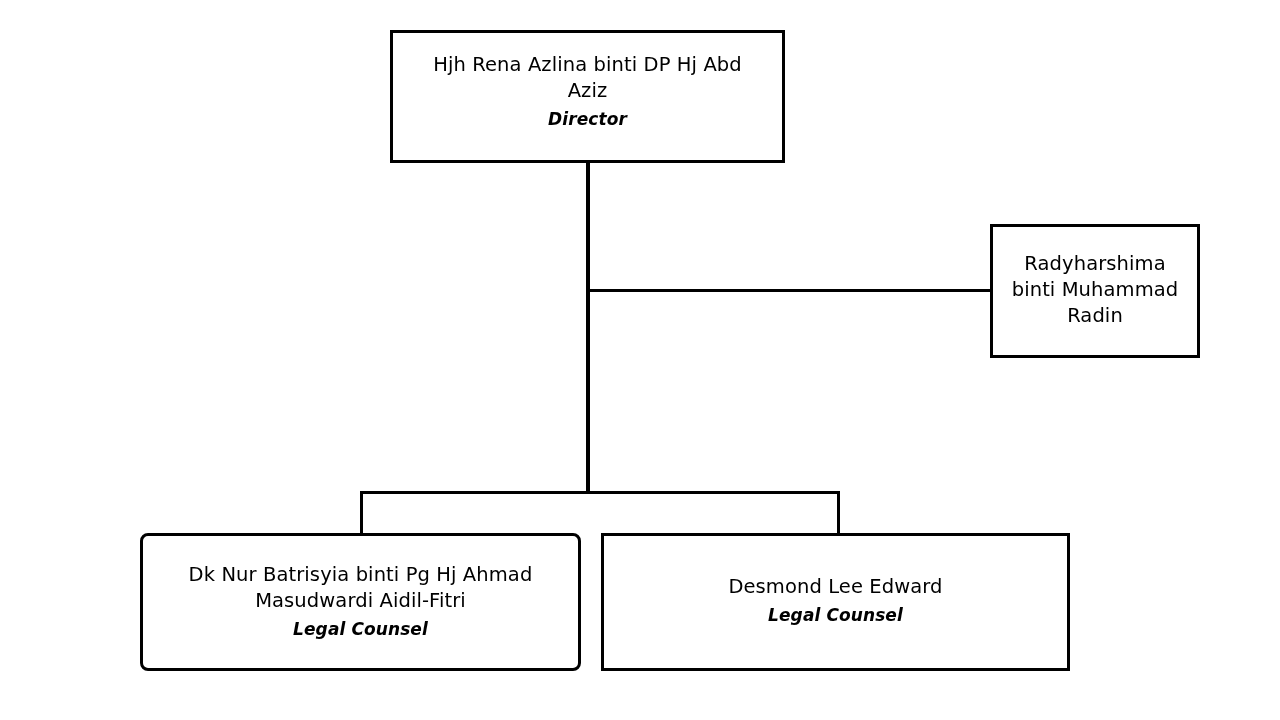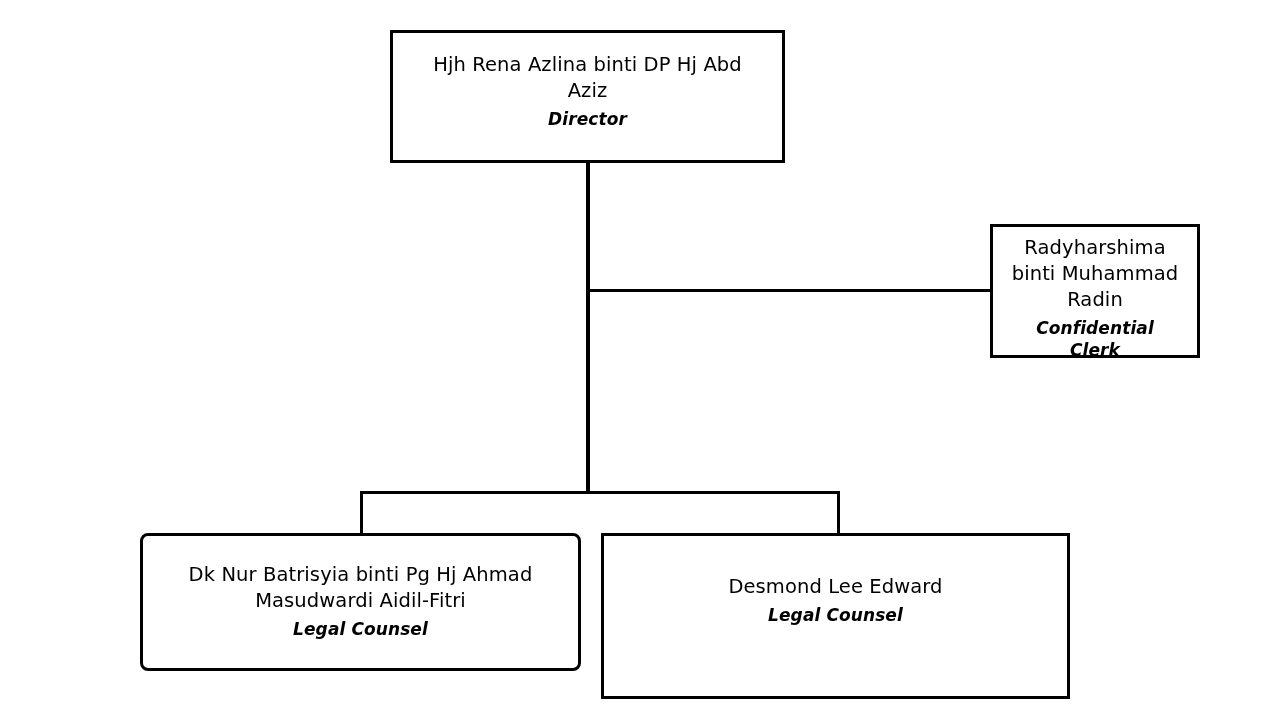--- a/index.html
+++ b/index.html
@@ -51,26 +51,26 @@
     letter-spacing: 0.1px;
     margin-top: 4px;
     white-space: pre-line;
   }
 
   
   #node-director      { left: 390px; top: 30px;  width: 395px; height: 133px; }
   #node-director .node-inner { padding-top: 19px; }
 
   #node-clerk         { left: 990px; top: 224px; width: 210px; height: 134px; }
-  #node-clerk .node-inner { padding-top: 8px; }
+  #node-clerk .node-inner { padding-top: 24px; }
 
   #node-counsel-left  { left: 140px; top: 533px; width: 441px; height: 138px; border-radius: 8px; }
   #node-counsel-left .node-inner { padding-top: 26px; }
 
-  #node-counsel-right { left: 601px; top: 533px; width: 469px; height: 166px; }
+  #node-counsel-right { left: 601px; top: 533px; width: 469px; height: 138px; }
   #node-counsel-right .node-inner { padding-top: 38px; }
 
   
   .connector {
     position: absolute;
     background: #000000;
     z-index: 1;
   }
   
   #trunk-main      { left: 586px; top: 162px;  width: 4px;   height: 332px; }
@@ -99,22 +99,20 @@
 Aziz</div>
       <div class="node-title">Director</div>
     </div>
   </div>
 
   <div class="node" id="node-clerk">
     <div class="node-inner">
       <div class="node-name">Radyharshima
 binti Muhammad
 Radin</div>
-      <div class="node-title">Confidential
-Clerk</div>
     </div>
   </div>
 
   <div class="node" id="node-counsel-left">
     <div class="node-inner">
       <div class="node-name">Dk Nur Batrisyia binti Pg Hj Ahmad
 Masudwardi Aidil-Fitri</div>
       <div class="node-title">Legal Counsel</div>
     </div>
   </div>

